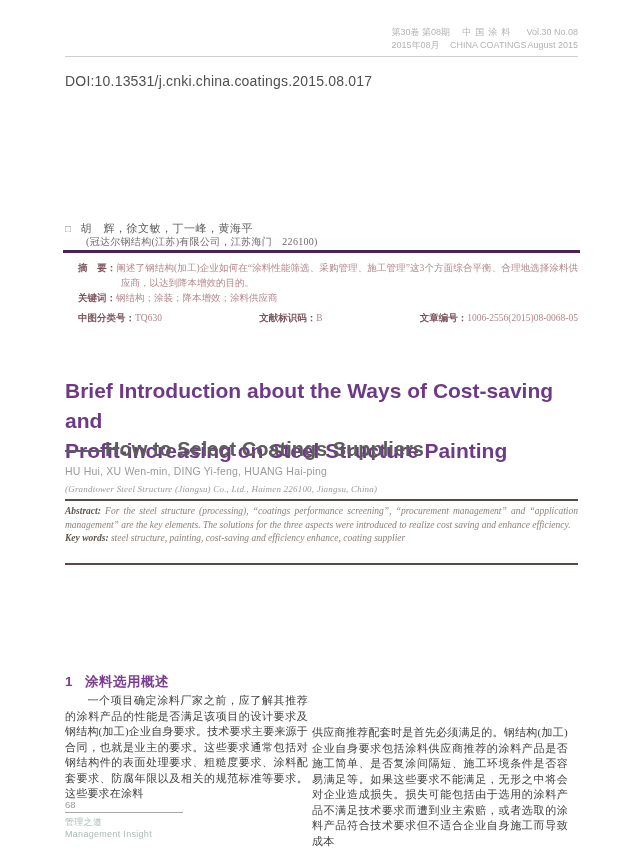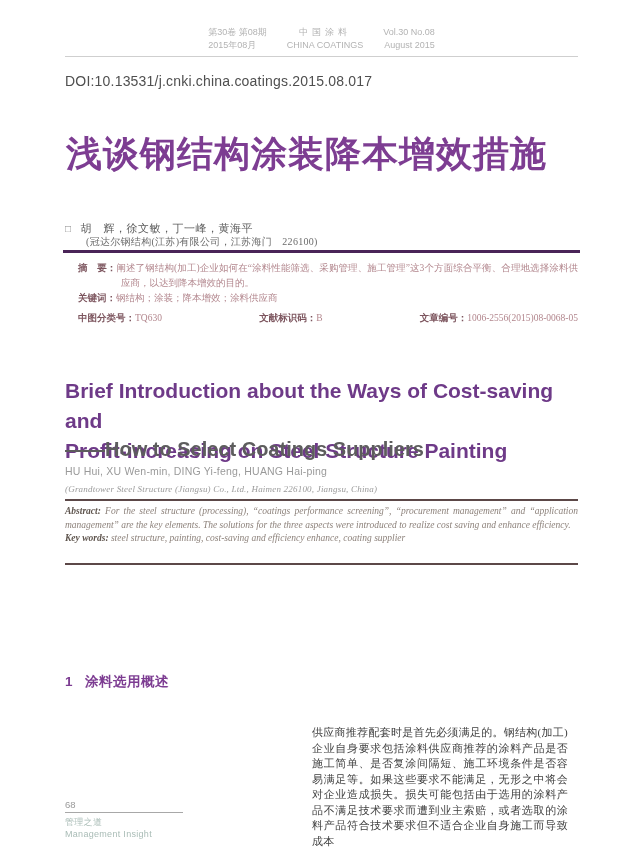--- a/index.html
+++ b/index.html
@@ -2,22 +2,22 @@
 <html><head>
 <meta charset="utf-8">
 <style>
   html,body{margin:0;padding:0;background:#e8e8e8;}
   .page{
     position:relative;width:638px;height:860px;background:#ffffff;
     margin:0 auto;overflow:hidden;
     font-family:"Liberation Serif","DejaVu Serif",serif;
   }
   
-  .jheader{position:absolute;left:65px;top:26px;width:513px;display:flex;justify-content:center;
-    color:#b3b3b3;font-size:9px;line-height:13px;font-family:"Liberation Sans","DejaVu Sans",sans-serif;gap:20px;}
+  .jheader{position:absolute;left:65px;top:26px;width:513px;display:flex;justify-content:flex-end;
+    color:#b3b3b3;font-size:9px;line-height:13px;font-family:"Liberation Sans","DejaVu Sans",sans-serif;}
   .jh-left{text-align:left;}
   .jh-center{text-align:center;}
   .jh-center .cn{letter-spacing:4px;}
   .jh-right{text-align:right;}
   .jheader-rule{position:absolute;left:65px;top:56px;width:513px;height:1px;background:#cfcfcf;}
   .doi{position:absolute;left:65px;top:73px;font-size:14px;color:#4f4f4f;letter-spacing:.2px;
     font-family:Liberation Sans, sans-serif;}
   
   .title-cn{position:absolute;left:66px;top:130px;width:512px;font-size:36px;font-weight:bold;
     color:#7d3d92;font-family:"Liberation Sans","DejaVu Sans",sans-serif;letter-spacing:1px;white-space:nowrap;}
@@ -78,21 +78,20 @@
       <div>CHINA COATINGS</div>
     </div>
     <div class="jh-right">
       <div>Vol.30 No.08</div>
       <div>August 2015</div>
     </div>
   </div>
   <div class="jheader-rule"></div>
   <div class="doi">DOI:10.13531/j.cnki.china.coatings.2015.08.017</div>
 
-  <div class="title-cn">浅谈钢结构涂装降本增效措施</div>
 
   <div class="authors-cn">
     <span class="marker">□</span><span>胡　辉，徐文敏，丁一峰，黄海平</span>
   </div>
   <div class="affil-cn">(冠达尔钢结构(江苏)有限公司，江苏海门　226100)</div>
   <div class="rule-purple"></div>
 
   <div class="abs-cn">
     <div class="hang">
       <span class="lab">摘　要：</span><span>阐述了钢结构(加工)企业如何在“涂料性能筛选、采购管理、施工管理”这3个方面综合平衡、合理地选择涂料供应商，以达到降本增效的目的。</span>
@@ -122,20 +121,21 @@
     </div>
     <div>
       <span class="lab">Key words:</span><span> steel structure, painting, cost-saving and efficiency enhance, coating supplier</span>
     </div>
   </div>
   <div class="rule-en-bot"></div>
 
   <div class="sec-heading">
     <span class="num">1</span><span>涂料选用概述</span>
   </div>
+  <div class="col left"><span class="indent"></span><span>一个项目确定涂料厂家之前，应了解其推荐的涂料产品的性能是否满足该项目的设计要求及钢结构(加工)企业自身要求。技术要求主要来源于合同，也就是业主的要求。这些要求通常包括对钢结构件的表面处理要求、粗糙度要求、涂料配套要求、防腐年限以及相关的规范标准等要求。这些要求在涂料</span></div>
   <div class="col right">供应商推荐配套时是首先必须满足的。钢结构(加工)企业自身要求包括涂料供应商推荐的涂料产品是否施工简单、是否复涂间隔短、施工环境条件是否容易满足等。如果这些要求不能满足，无形之中将会对企业造成损失。损失可能包括由于选用的涂料产品不满足技术要求而遭到业主索赔，或者选取的涂料产品符合技术要求但不适合企业自身施工而导致成本</div>
 
   <div class="pagenum">68</div>
   <div class="footer-rule"></div>
   <div class="footer-col">
     <div>管理之道</div>
     <div>Management Insight</div>
   </div>
 
 </div>

